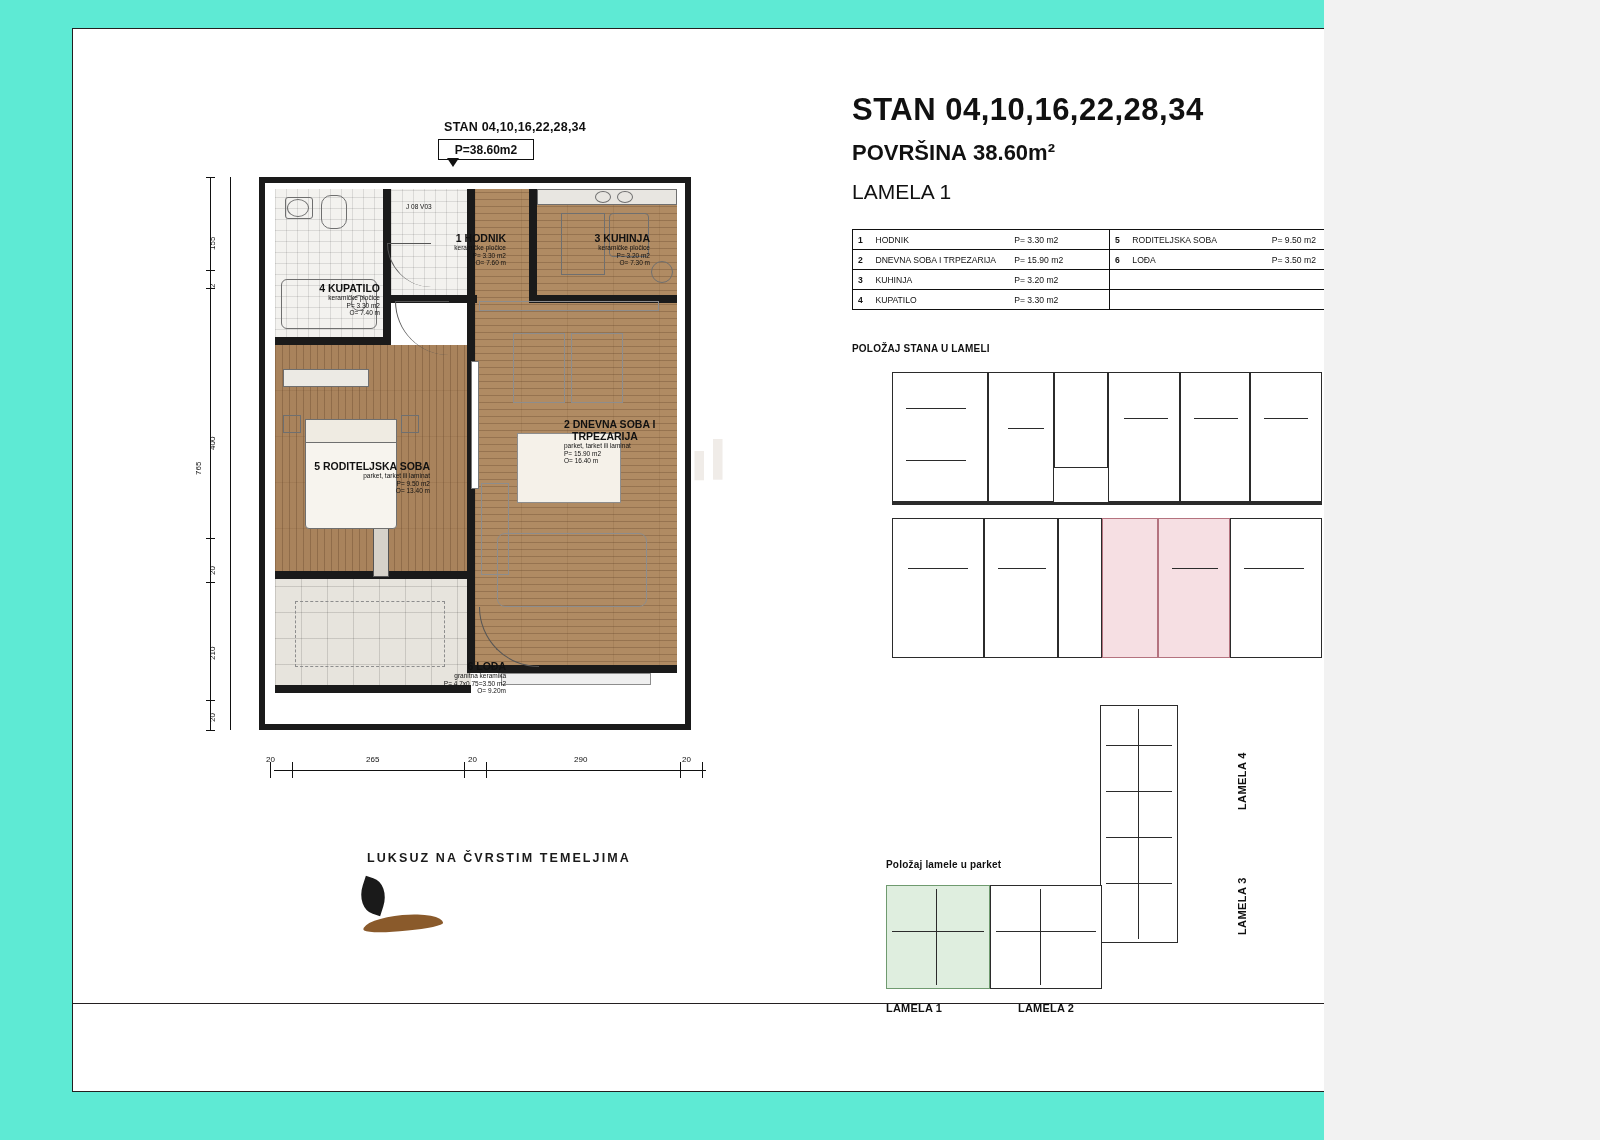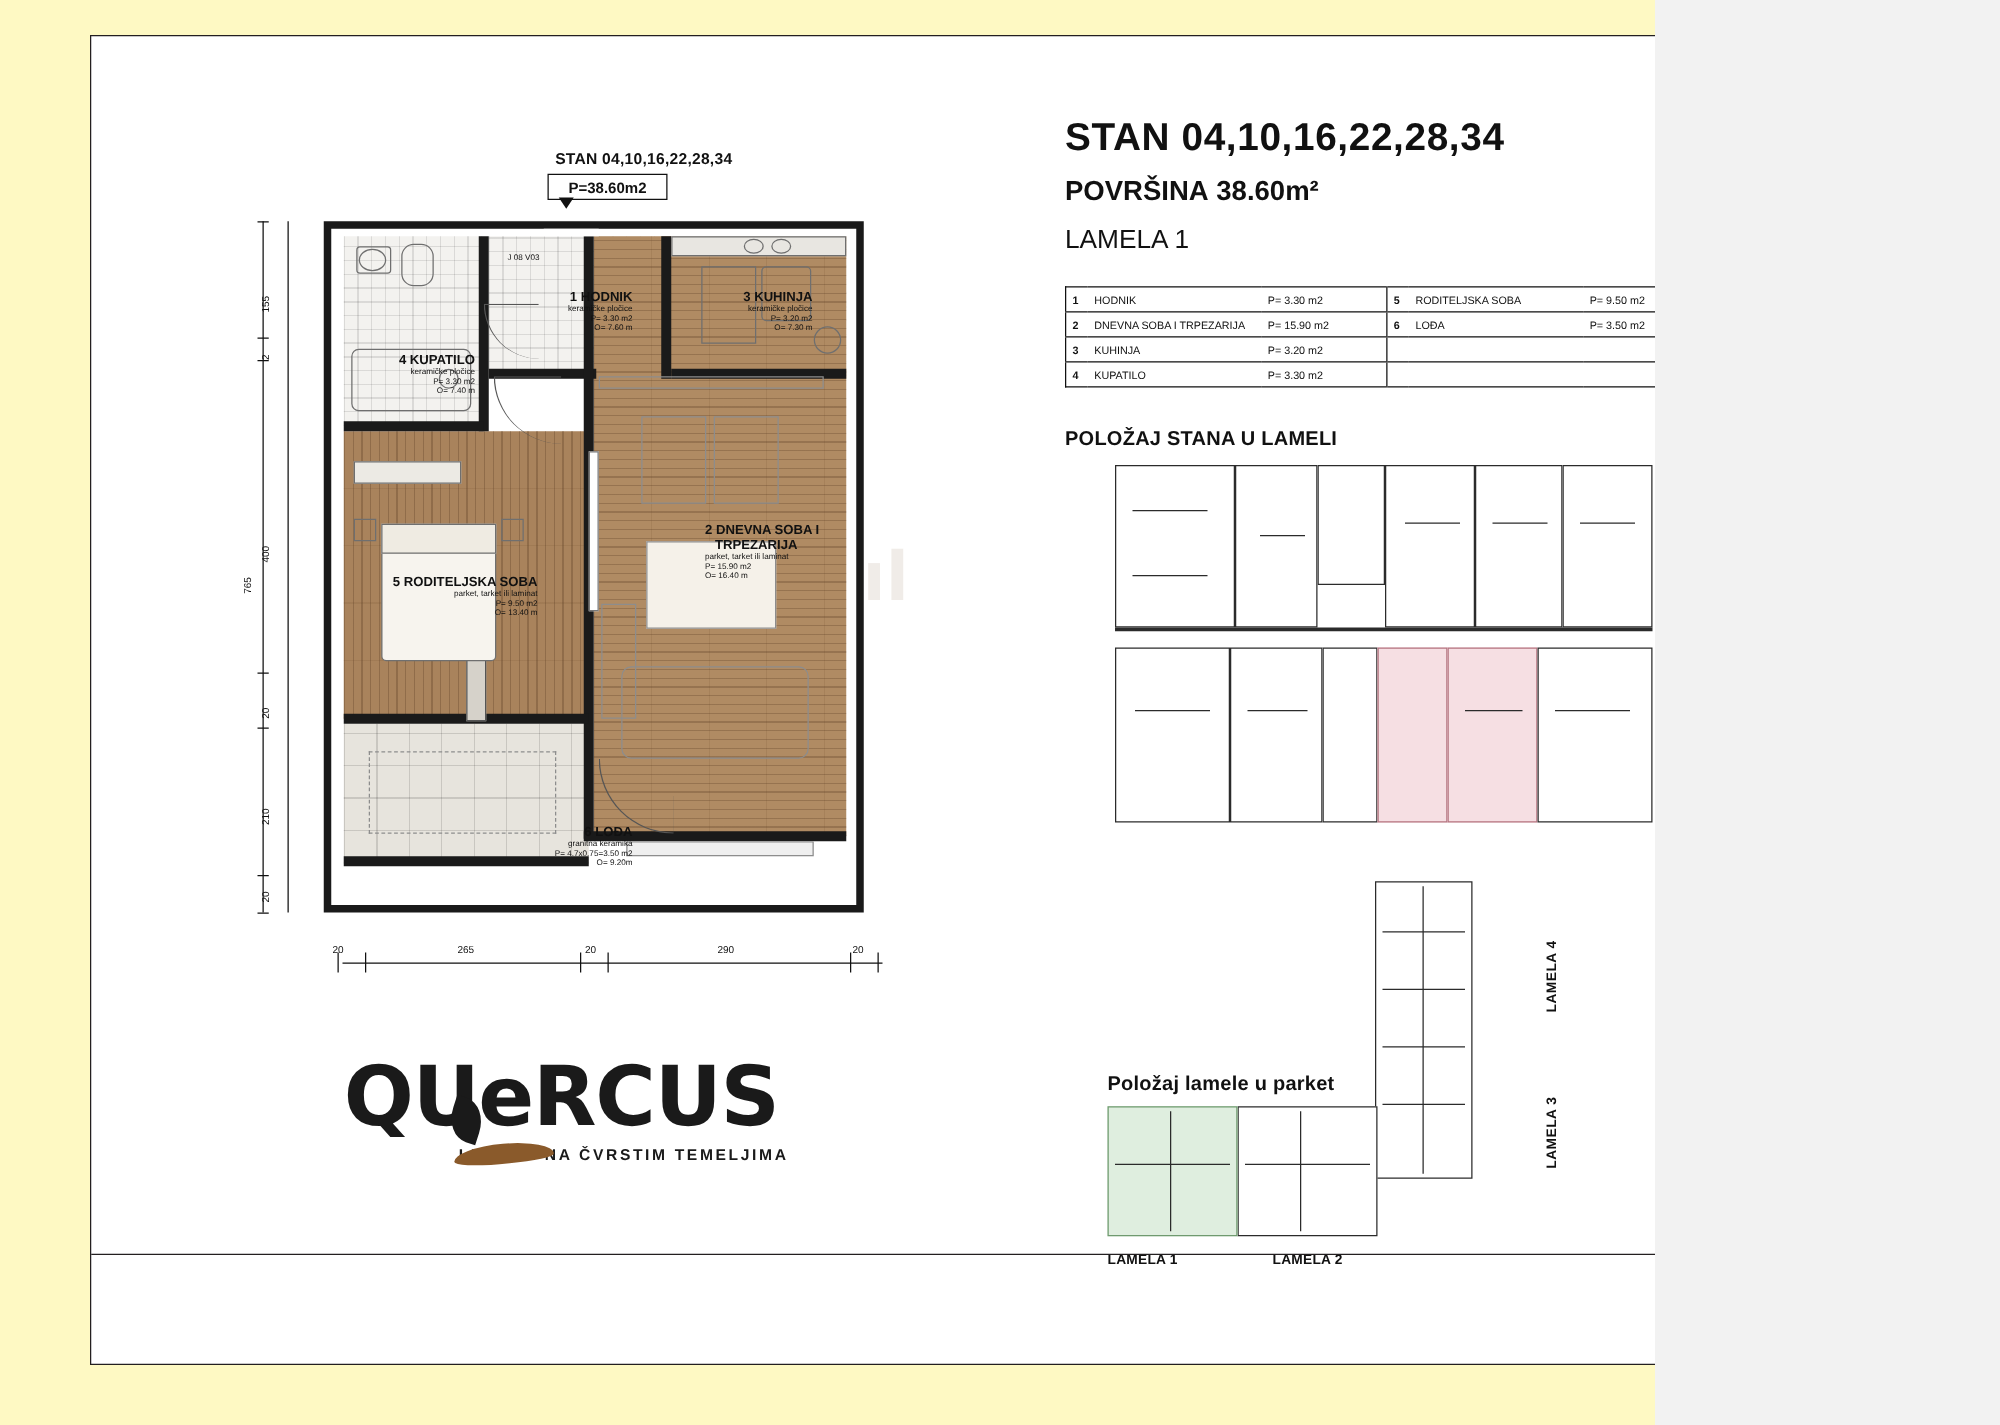--- a/index.html
+++ b/index.html
@@ -1,18 +1,18 @@
 <!DOCTYPE html>
 <html><head>
 <meta charset="utf-8">
 <style>
   html,body{margin:0;padding:0;background:#f2f2f2;}
   body{font-family:"Liberation Sans", sans-serif;}
   .page{
-    position:relative;width:1324px;height:1140px;background:#fef9c3;overflow:hidden;
+    position:relative;width:1324px;height:1140px;background:#5eead4;overflow:hidden;
   }
   .sheet-border{
     position:absolute;left:72px;top:28px;width:1456px;height:1062px;
     border:1px solid #231f20;background:#fff;
   }
   
   .plan-title{
     position:absolute;left:415px;top:120px;width:200px;text-align:center;
     font-size:12.5px;font-weight:bold;letter-spacing:.2px;color:#111;
   }
@@ -96,21 +96,21 @@
     font-size:8.6px;color:#111;background:#fff;
   }
   .tbl td{border:0;padding:3px 3px 3px 5px;vertical-align:middle;height:13px;}
   .tbl tr{border-bottom:1px solid #111;}
   .tbl tr:last-child{border-bottom:0;}
   .tbl .num{font-weight:bold;width:10px;}
   .tbl .nm{width:140px;}
   .tbl .ar{width:100px;}
   .tbl .sep{border-left:1px solid #111;}
 
-  .cap{position:absolute;font-size:16px;font-weight:bold;color:#111;letter-spacing:.2px;}
+  .cap{position:absolute;font-size:10px;font-weight:bold;color:#111;letter-spacing:.2px;}
 
   
   .mini{position:absolute;}
   .mini-bg{
     position:absolute;background:#ffffff;border:1px solid #2b2b2b;
   }
   .blk{position:absolute;border:1.2px solid #2b2b2b;background:#fff;box-sizing:border-box;}
   .blk.h{background:#f6dfe3;border-color:#b4737f;}
   .blk.g{background:#dfeedf;border-color:#6f9a6f;}
   .thin{position:absolute;background:#2b2b2b;}
@@ -408,20 +408,19 @@
     <div class="thin" style="left:12px;top:226px;width:92px;height:1px;"></div>
     <div class="thin" style="left:56px;top:184px;width:1px;height:96px;"></div>
   </div>
 
   <div class="vlabel" style="left:1236px;top:810px;">LAMELA 4</div>
   <div class="vlabel" style="left:1236px;top:935px;">LAMELA 3</div>
   <div class="hlabel" style="left:886px;top:1002px;">LAMELA 1</div>
   <div class="hlabel" style="left:1018px;top:1002px;">LAMELA 2</div>
 
   <div class="logo">
-    <div class="logo-text">QUeRCUS</div>
     <div class="logo-leaf"></div>
     <div class="logo-swoosh"></div>
     <div class="logo-sub">LUKSUZ NA ČVRSTIM TEMELJIMA</div>
   </div>
 
   <div class="footer-rule"></div>
 </div>
 
 </body></html>

